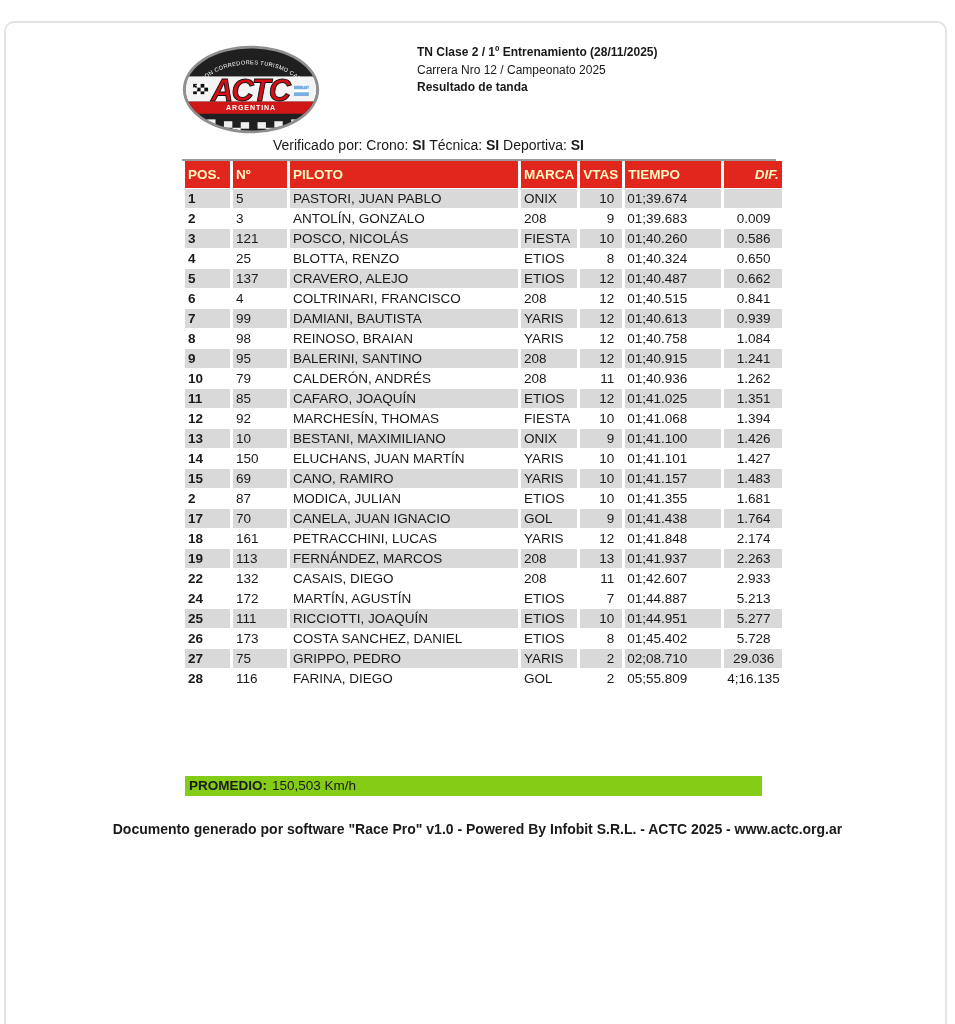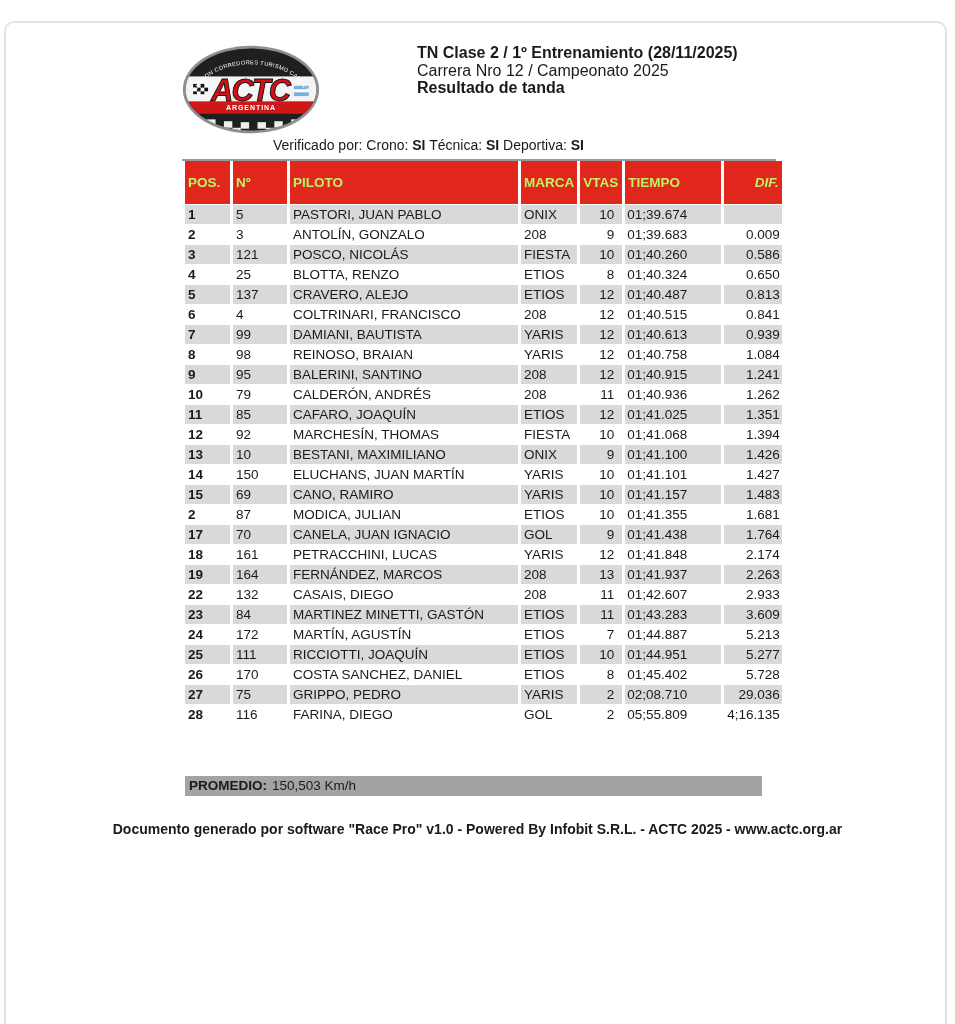--- a/index.html
+++ b/index.html
@@ -6,56 +6,56 @@
   body{
     width:955px;height:1024px;position:relative;background:#ffffff;
     font-family:"Liberation Sans",sans-serif;color:#1a1a1a;overflow:hidden;
   }
   .card{
     position:absolute;left:4px;top:21px;width:939px;height:1020px;
     background:#fff;border:2px solid #e3e3e3;border-radius:10px;
   }
   
   .logo-wrap{position:absolute;left:181px;top:42px;width:140px;height:95px;}
-  .head-text{position:absolute;left:417px;top:44px;font-size:16px;line-height:17.5px;}
+  .head-text{position:absolute;left:417px;top:44px;font-size:12px;line-height:17.5px;}
   .head-text .b{font-weight:bold;}
   .verify{position:absolute;left:0;top:137px;width:857px;text-align:center;font-size:14px;}
   .verify span{white-space:pre;}
   .verify .b{font-weight:bold;}
   
   .table-topline{position:absolute;left:182px;top:159px;width:594px;height:2px;background:#9a9a9a;}
   table.results{
     position:absolute;left:182px;top:160px;
     border-collapse:separate;border-spacing:3px 1.5px;table-layout:fixed;
   }
   .results col.c-pos{width:45px}
   .results col.c-num{width:54px}
   .results col.c-driver{width:228px}
   .results col.c-brand{width:56px}
   .results col.c-laps{width:42px}
   .results col.c-time{width:96px}
   .results col.c-dif{width:50px}
   .results th{
-    background:#e1261d;color:#bef264;font-weight:bold;font-size:13.5px;
-    height:19px;line-height:19px;padding:12px 3px;text-align:left;white-space:nowrap;overflow:hidden;
+    background:#e1261d;color:#fef9c3;font-weight:bold;font-size:13.5px;
+    height:19px;line-height:19px;padding:4px 3px;text-align:left;white-space:nowrap;overflow:hidden;
   }
   .results th.c-dif{text-align:right;font-style:italic;}
   .results td{
     font-size:13.5px;height:19px;line-height:19px;padding:0 3px;
     white-space:nowrap;overflow:hidden;background:#fff;
   }
   .results tr.odd td{background:#d9d9d9;}
   .results td.c-pos{font-weight:bold;}
   .results td.c-laps{text-align:right;padding-right:8px;}
   .results td.c-time{padding-left:2px;}
-  .results td.c-dif{text-align:right;padding-right:2px;}
+  .results td.c-dif{text-align:center;padding-right:2px;}
   
   .avg{
     position:absolute;left:185px;top:776px;width:573px;height:20px;
-    background:#a3a3a3;font-size:13.5px;line-height:20px;padding-left:4px;
+    background:#84cc16;font-size:13.5px;line-height:20px;padding-left:4px;
   }
   .avg .label{font-weight:bold;margin-right:5px;}
   
   .footer{
     position:absolute;left:0;top:821px;width:955px;text-align:center;
     font-weight:bold;font-size:14px;
   }
 </style>
 </head>
 <body>
@@ -186,21 +186,21 @@
         <td class="c-time">01;40.324</td>
         <td class="c-dif">0.650</td>
       </tr>
       <tr class="odd">
         <td class="c-pos">5</td>
         <td class="c-num">137</td>
         <td class="c-driver">CRAVERO, ALEJO</td>
         <td class="c-brand">ETIOS</td>
         <td class="c-laps">12</td>
         <td class="c-time">01;40.487</td>
-        <td class="c-dif">0.813</td>
+        <td class="c-dif">0.662</td>
       </tr>
       <tr class="even">
         <td class="c-pos">6</td>
         <td class="c-num">4</td>
         <td class="c-driver">COLTRINARI, FRANCISCO</td>
         <td class="c-brand">208</td>
         <td class="c-laps">12</td>
         <td class="c-time">01;40.515</td>
         <td class="c-dif">0.841</td>
       </tr>
@@ -307,66 +307,57 @@
         <td class="c-pos">18</td>
         <td class="c-num">161</td>
         <td class="c-driver">PETRACCHINI, LUCAS</td>
         <td class="c-brand">YARIS</td>
         <td class="c-laps">12</td>
         <td class="c-time">01;41.848</td>
         <td class="c-dif">2.174</td>
       </tr>
       <tr class="odd">
         <td class="c-pos">19</td>
-        <td class="c-num">164</td>
+        <td class="c-num">113</td>
         <td class="c-driver">FERNÁNDEZ, MARCOS</td>
         <td class="c-brand">208</td>
         <td class="c-laps">13</td>
         <td class="c-time">01;41.937</td>
         <td class="c-dif">2.263</td>
       </tr>
       <tr class="even">
         <td class="c-pos">22</td>
         <td class="c-num">132</td>
         <td class="c-driver">CASAIS, DIEGO</td>
         <td class="c-brand">208</td>
         <td class="c-laps">11</td>
         <td class="c-time">01;42.607</td>
         <td class="c-dif">2.933</td>
       </tr>
-      <tr class="odd">
-        <td class="c-pos">23</td>
-        <td class="c-num">84</td>
-        <td class="c-driver">MARTINEZ MINETTI, GASTÓN</td>
-        <td class="c-brand">ETIOS</td>
-        <td class="c-laps">11</td>
-        <td class="c-time">01;43.283</td>
-        <td class="c-dif">3.609</td>
-      </tr>
       <tr class="even">
         <td class="c-pos">24</td>
         <td class="c-num">172</td>
         <td class="c-driver">MARTÍN, AGUSTÍN</td>
         <td class="c-brand">ETIOS</td>
         <td class="c-laps">7</td>
         <td class="c-time">01;44.887</td>
         <td class="c-dif">5.213</td>
       </tr>
       <tr class="odd">
         <td class="c-pos">25</td>
         <td class="c-num">111</td>
         <td class="c-driver">RICCIOTTI, JOAQUÍN</td>
         <td class="c-brand">ETIOS</td>
         <td class="c-laps">10</td>
         <td class="c-time">01;44.951</td>
         <td class="c-dif">5.277</td>
       </tr>
       <tr class="even">
         <td class="c-pos">26</td>
-        <td class="c-num">170</td>
+        <td class="c-num">173</td>
         <td class="c-driver">COSTA SANCHEZ, DANIEL</td>
         <td class="c-brand">ETIOS</td>
         <td class="c-laps">8</td>
         <td class="c-time">01;45.402</td>
         <td class="c-dif">5.728</td>
       </tr>
       <tr class="odd">
         <td class="c-pos">27</td>
         <td class="c-num">75</td>
         <td class="c-driver">GRIPPO, PEDRO</td>

